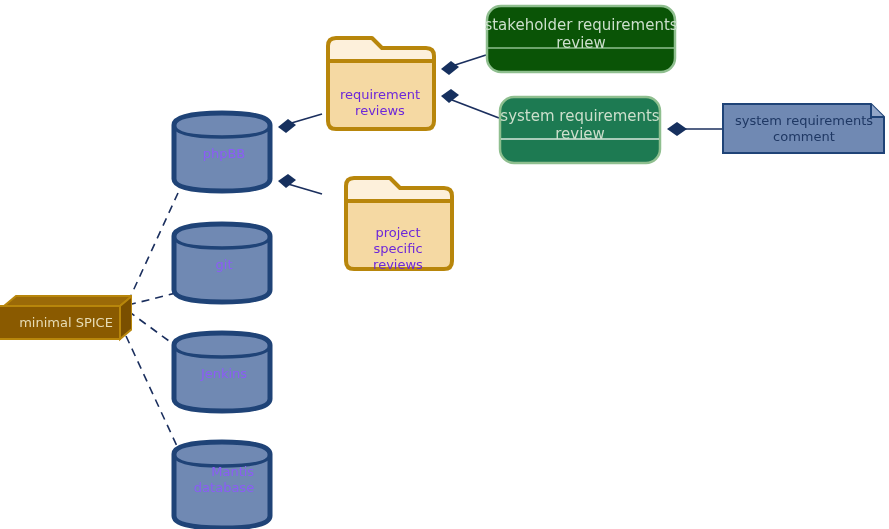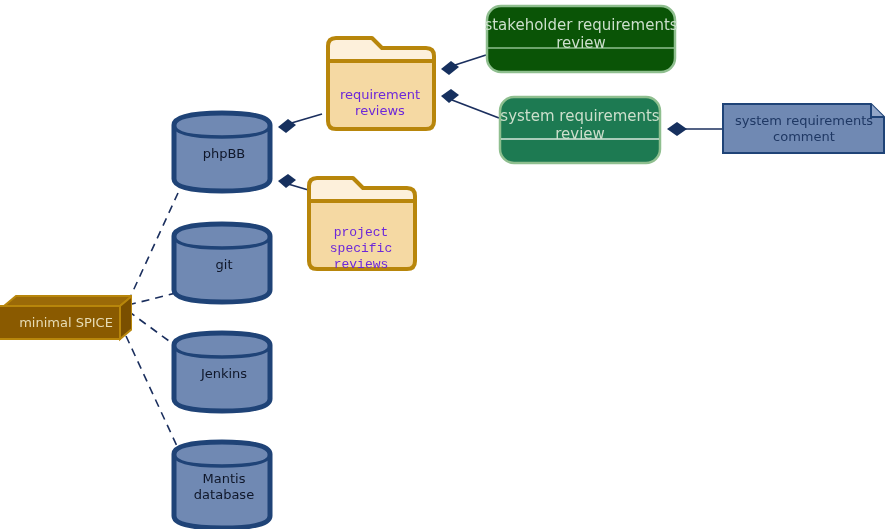--- a/index.html
+++ b/index.html
@@ -46,21 +46,21 @@
     align-items: center;
     justify-content: center;
     text-align: center;
     white-space: pre-line;
     line-height: 1.22;
     pointer-events: none;
   }
   
   .db-label {
     font-size: 13px;
-    color: #0f172a;
+    color: #8b5cf6;
   }
   
   .folder-label {
     font-size: 13px;
     color: #6d28d9;
     align-items: flex-start;
     padding-top: 26px;
     box-sizing: border-box;
   }
   .folder-label.three-line { padding-top: 24px; }
@@ -168,36 +168,36 @@
         <path d="M 6 15 Q 6 27 54 27 Q 102 27 102 15" fill="none" stroke="#1f4377" stroke-width="3.5"></path>
       </svg>
       <div class="node-label db-label" style="top:14px; height:60px;">git</div>
     </div>
 
     <div class="node" style="left:168px; top:439px; width:112px; height:92px;">
       <svg width="112" height="92" viewBox="0 0 112 92">
         <path d="M 6 15 Q 6 3 54 3 Q 102 3 102 15 L 102 77 Q 102 89 54 89 Q 6 89 6 77 Z" fill="#7089b3" stroke="#1f4377" stroke-width="5"></path>
         <path d="M 6 15 Q 6 27 54 27 Q 102 27 102 15" fill="none" stroke="#1f4377" stroke-width="3.5"></path>
       </svg>
-      <div class="node-label db-label" style="top:16px; height:64px;">Mantis
+      <div class="node-label db-label" style="top:9px; height:64px;text-align:right;">Mantis
 database</div>
     </div>
 
     <div class="node" style="left:320px; top:33px; width:120px; height:100px;">
       <svg width="120" height="100" viewBox="0 0 120 100">
 
         <path d="M 8 13 Q 8 5 16 5 L 52 5 L 62 15 L 106 15 Q 114 15 114 23 L 114 30 L 8 30 Z" fill="#fdf0db" stroke="#b8860b" stroke-width="4" stroke-linejoin="round"></path>
 
         <path d="M 8 28 L 114 28 L 114 88 Q 114 96 106 96 L 16 96 Q 8 96 8 88 Z" fill="#f5d9a3" stroke="#b8860b" stroke-width="4" stroke-linejoin="round"></path>
       </svg>
       <div class="node-label folder-label" style="top:28px; height:68px;">requirement
 reviews</div>
     </div>
 
-    <div class="node" style="left:301px; top:173px; width:120px; height:100px;font-family:Liberation Mono, monospace;">
+    <div class="node" style="left:338px; top:173px; width:120px; height:100px;">
       <svg width="120" height="100" viewBox="0 0 120 100">
         <path d="M 8 13 Q 8 5 16 5 L 52 5 L 62 15 L 106 15 Q 114 15 114 23 L 114 30 L 8 30 Z" fill="#fdf0db" stroke="#b8860b" stroke-width="4" stroke-linejoin="round"></path>
         <path d="M 8 28 L 114 28 L 114 88 Q 114 96 106 96 L 16 96 Q 8 96 8 88 Z" fill="#f5d9a3" stroke="#b8860b" stroke-width="4" stroke-linejoin="round"></path>
       </svg>
       <div class="node-label folder-label three-line" style="top:28px; height:68px;">project
 specific
 reviews</div>
     </div>
 
     <div class="node" style="left:484px; top:3px; width:194px; height:72px;">

